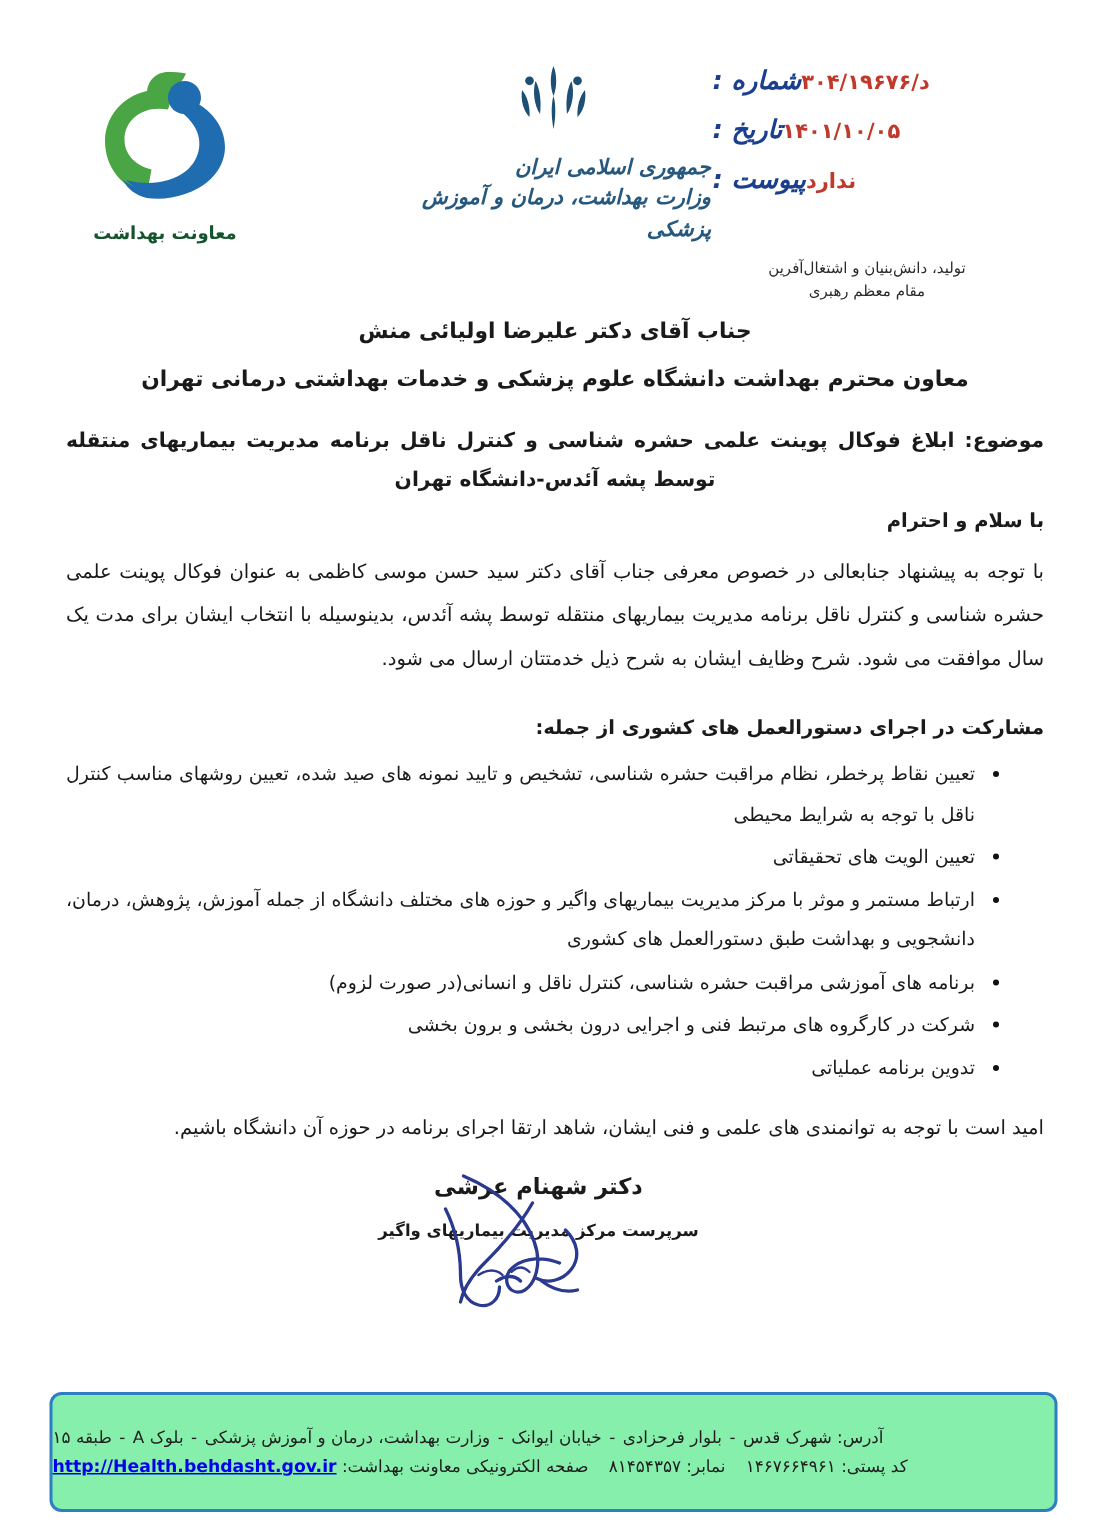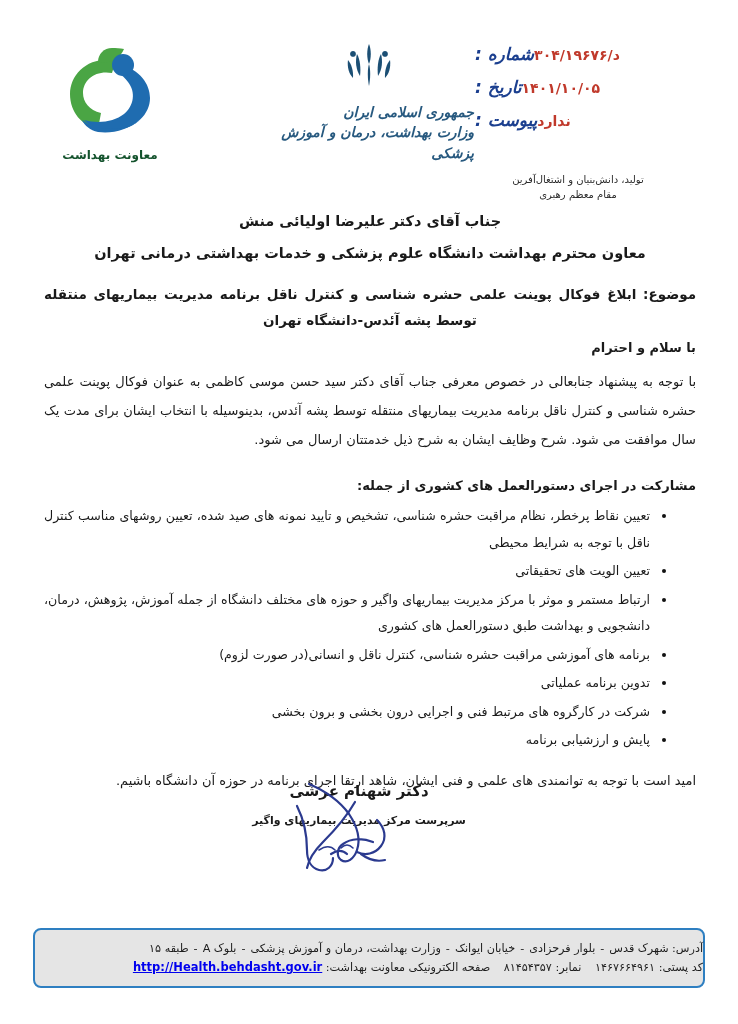--- a/index.html
+++ b/index.html
@@ -223,28 +223,28 @@
     z-index: 3;
     pointer-events: none;
   }
 
   
   .footer {
     position: absolute;
     left: 33px;
     right: 33px;
     top: 928px;
-    height: 60px;
+    height: 80px;
     border: 2px solid #2e7fc1;
     border-radius: 8px;
-    background: #e5e5e5;
+    background: #86efac;
     box-sizing: border-box;
     display: flex;
     flex-direction: column;
-    align-items: flex-start;
+    align-items: flex-end;
     justify-content: center;
     gap: 5px;
   }
   .footer-line {
     font-size: 11.2px;
     color: #1d1d1d;
     text-align: center;
     white-space: nowrap;
   }
   .footer-line .sep { padding: 0 5px; }
@@ -336,23 +336,22 @@
       <span>با توجه به پیشنهاد جنابعالی در خصوص معرفی </span><b>جناب آقای دکتر سید حسن موسی کاظمی</b><span> به عنوان فوکال پوینت علمی حشره شناسی و کنترل ناقل </span><b>برنامه مدیریت بیماریهای منتقله توسط پشه آئدس</b><span>، بدینوسیله با انتخاب ایشان برای مدت یک سال موافقت می شود. شرح وظایف ایشان به شرح ذیل خدمتتان ارسال می شود.</span>
     </div>
 
     <div class="list-intro">مشارکت در اجرای دستورالعمل های کشوری از جمله:</div>
 
     <ul class="duties">
       <li>تعیین نقاط پرخطر، نظام مراقبت حشره شناسی، تشخیص و تایید نمونه های صید شده، تعیین روشهای مناسب کنترل ناقل با توجه به شرایط محیطی</li>
       <li>تعیین الویت های تحقیقاتی</li>
       <li>ارتباط مستمر و موثر با مرکز مدیریت بیماریهای واگیر و حوزه های مختلف دانشگاه از جمله آموزش، پژوهش، درمان، دانشجویی و بهداشت طبق دستورالعمل های کشوری</li>
       <li>برنامه های آموزشی مراقبت حشره شناسی، کنترل ناقل و انسانی(در صورت لزوم)</li>
+      <li>شرکت در کارگروه های مرتبط فنی و اجرایی درون بخشی و برون بخشی</li>
       <li>تدوین برنامه عملیاتی</li>
-      <li>شرکت در کارگروه های مرتبط فنی و اجرایی درون بخشی و برون بخشی</li>
-      <li>پایش و ارزشیابی برنامه</li>
     </ul>
 
     <div class="closing">امید است با توجه به توانمندی های علمی و فنی ایشان، شاهد ارتقا اجرای برنامه در حوزه آن دانشگاه باشیم.</div>
   </div>
 
   <div class="signature">
     <div class="sig-wrap">
       <div class="sig-name">دکتر شهنام عرشی</div>
       <div class="sig-title">سرپرست مرکز مدیریت بیماریهای واگیر</div>
       <svg class="sig-mark" width="200" height="108" viewBox="0 0 200 108">

